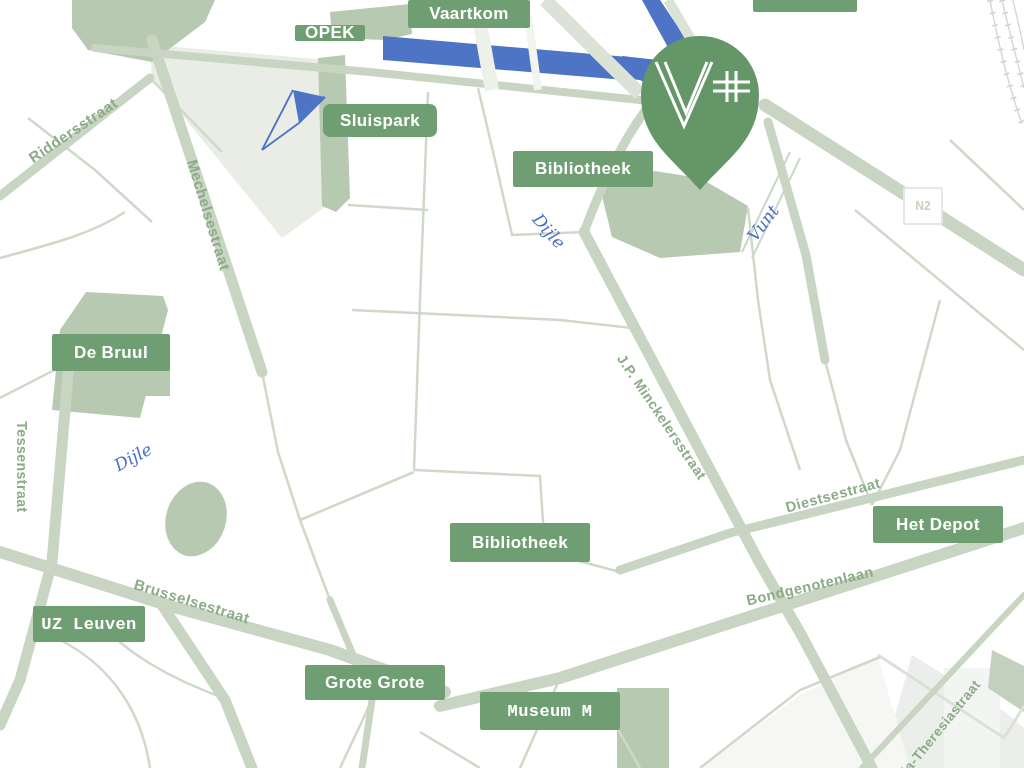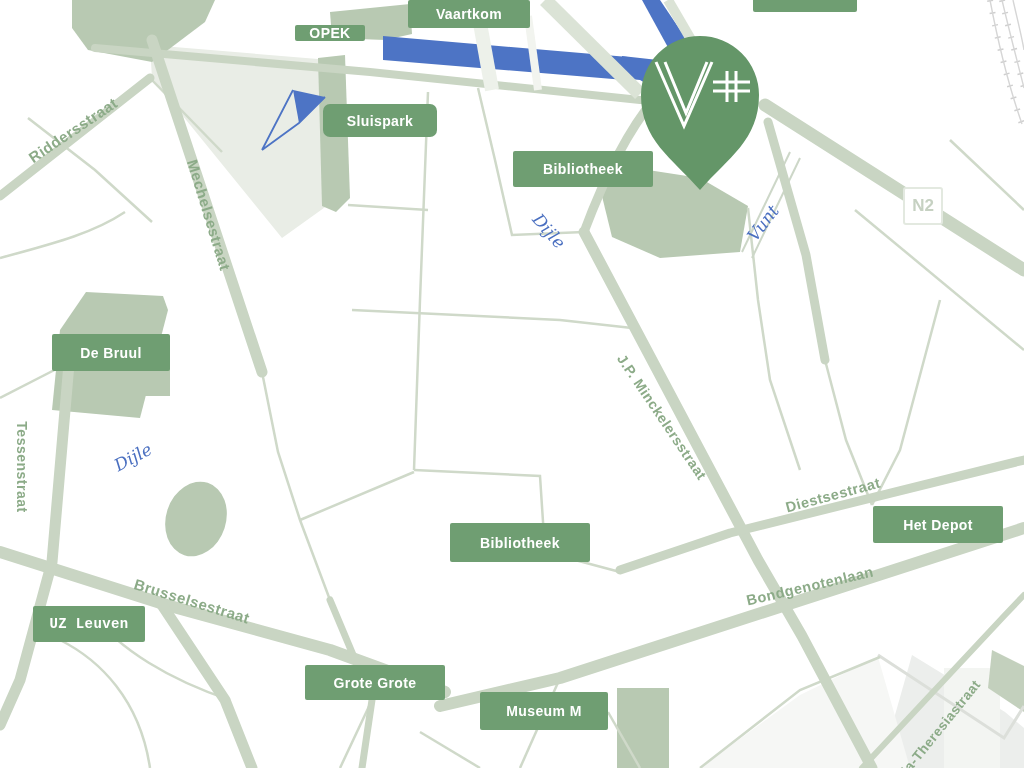--- a/index.html
+++ b/index.html
@@ -1,28 +1,28 @@
 <!DOCTYPE html>
 <html><head>
 <meta charset="utf-8">
 <style>
   html,body{margin:0;padding:0;background:#fff;}
   #map{position:relative;width:1024px;height:768px;overflow:hidden;background:#ffffff;
        font-family:"Liberation Sans",sans-serif;}
   #map svg{position:absolute;left:0;top:0;}
   .plabel{position:absolute;display:flex;align-items:center;justify-content:center;
-          background:#6f9e72;color:#ffffff;font-weight:bold;font-size:14px;
+          background:#6f9e72;color:#ffffff;font-weight:bold;font-size:17px;
           letter-spacing:.4px;border-radius:2px;white-space:nowrap;}
   .slabel{position:absolute;color:#8cab88;font-weight:bold;font-size:15px;
           letter-spacing:.5px;white-space:nowrap;transform-origin:center center;}
   .wlabel{position:absolute;color:#4a6fc0;font-style:italic;font-size:17px;
           font-family:"DejaVu Serif",serif;white-space:nowrap;transform-origin:center center;}
   .badge{position:absolute;display:flex;align-items:center;justify-content:center;
          background:#ffffff;border:2px solid #e3e9e0;border-radius:3px;
-         color:#c6d1c2;font-weight:bold;font-size:17px;}
+         color:#c6d1c2;font-weight:bold;font-size:12px;}
 </style>
 </head>
 <body>
 
 <div id="map">
 
   <svg width="1024" height="768" viewBox="0 0 1024 768">
 
     <g fill="#e9ede6">
       <polygon points="150,45 330,60 335,200 282,238 152,78"></polygon>
@@ -151,21 +151,21 @@
     </div>
   <div class="plabel" style="left:450px;top:523px;width:140px;height:39px;">
       <span>Bibliotheek</span>
     </div>
   <div class="plabel" style="left:33px;top:606px;width:112px;height:36px;font-family:Liberation Mono, monospace;">
       <span>UZ Leuven</span>
     </div>
   <div class="plabel" style="left:305px;top:665px;width:140px;height:35px;">
       <span>Grote Grote</span>
     </div>
-  <div class="plabel" style="left:480px;top:692px;width:128px;height:38px;">
+  <div class="plabel" style="left:480px;top:692px;width:140px;height:38px;font-family:Liberation Mono, monospace;">
       <span>Museum M</span>
     </div>
 
   <div class="slabel" style="left:73px;top:130px;transform:translate(-50%,-50%) rotate(-34deg);">Riddersstraat</div>
   <div class="slabel" style="left:209px;top:215px;transform:translate(-50%,-50%) rotate(73deg);">Mechelsestraat</div>
   <div class="slabel" style="left:22px;top:467px;font-size:14px;transform:translate(-50%,-50%) rotate(90deg);">Tessenstraat</div>
   <div class="slabel" style="left:192px;top:601px;transform:translate(-50%,-50%) rotate(17deg);">Brusselsestraat</div>
   <div class="slabel" style="left:662px;top:417px;font-size:14px;transform:translate(-50%,-50%) rotate(56deg);">J.P. Minckelersstraat</div>
   <div class="slabel" style="left:833px;top:495px;font-size:14.5px;transform:translate(-50%,-50%) rotate(-15deg);">Diestsestraat</div>
   <div class="slabel" style="left:810px;top:586px;font-size:14.5px;transform:translate(-50%,-50%) rotate(-13deg);">Bondgenotenlaan</div>

